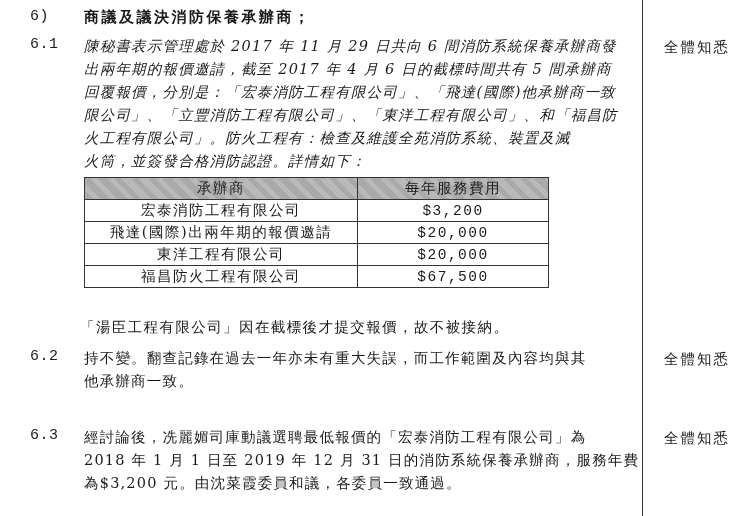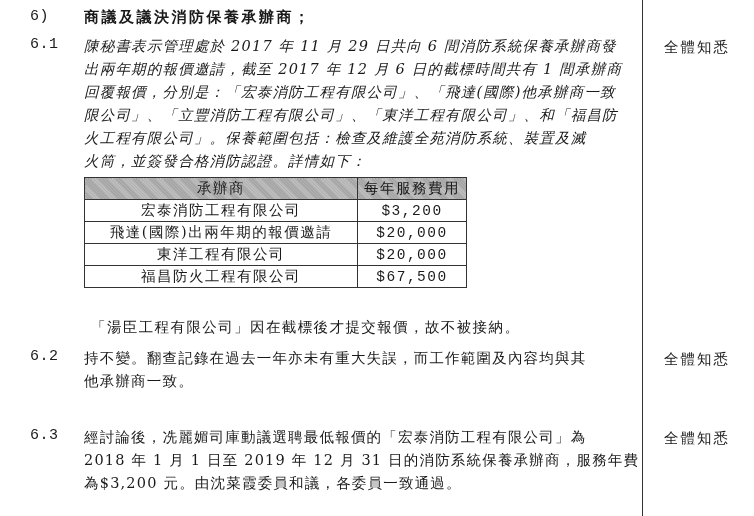--- a/index.html
+++ b/index.html
@@ -54,62 +54,62 @@
     .status {
       position: absolute;
       left: 664px;
       font-size: 14.5px;
       letter-spacing: 2px;
     }
     table.quotes {
       position: absolute;
       left: 84px;
       top: 177px;
-      width: 383px;
+      width: 465px;
       border-collapse: collapse;
       font-size: 14.5px;
       letter-spacing: 1.5px;
     }
     table.quotes th, table.quotes td {
       border: 1.5px solid #333;
       height: 21px;
       padding: 0;
       text-align: center;
       font-weight: normal;
     }
     table.quotes th {
       background: repeating-linear-gradient(45deg, #9a9a9a 0px, #9a9a9a 1px, #c8c8c8 1px, #c8c8c8 2px);
       height: 21px;
     }
     table.quotes th.col1, table.quotes td.col1 { width: 272px; }
     table.quotes td.col2 { font-family: "Liberation Mono", "DejaVu Sans Mono", monospace; }
     .note {
       position: absolute;
-      left: 91px;
+      left: 80px;
       top: 318px;
       font-size: 14.5px;
       letter-spacing: 1.4px;
       white-space: nowrap;
     }
   </style>
 </head>
 <body>
 
 <div class="vline"></div>
 
 <div class="num" style="top:8px;">6)</div>
 <div class="heading">商議及議決消防保養承辦商；</div>
 
 <div class="num" style="top:36px;text-align:right;">6.1</div>
 <div class="para" style="top:35px;font-style:italic;">
   <span class="line">陳秘書表示管理處於 2017 年 11 月 29 日共向 6 間消防系統保養承辦商發</span>
-  <span class="line">出兩年期的報價邀請，截至 2017 年 12 月 6 日的截標時間共有 1 間承辦商</span>
+  <span class="line">出兩年期的報價邀請，截至 2017 年 4 月 6 日的截標時間共有 5 間承辦商</span>
   <span class="line">回覆報價，分別是：「宏泰消防工程有限公司」、「飛達(國際)他承辦商一致</span>
   <span class="line">限公司」、「立豐消防工程有限公司」、「東洋工程有限公司」、和「福昌防</span>
-  <span class="line">火工程有限公司」。保養範圍包括：檢查及維護全苑消防系統、裝置及滅</span>
+  <span class="line">火工程有限公司」。防火工程有：檢查及維護全苑消防系統、裝置及滅</span>
   <span class="line">火筒，並簽發合格消防認證。詳情如下：</span>
 </div>
 <div class="status" style="top:38px;">全體知悉</div>
 
 <table class="quotes">
   <thead>
     <tr>
       <th class="col1">承辦商</th>
       <th class="col2">每年服務費用</th>
     </tr>

